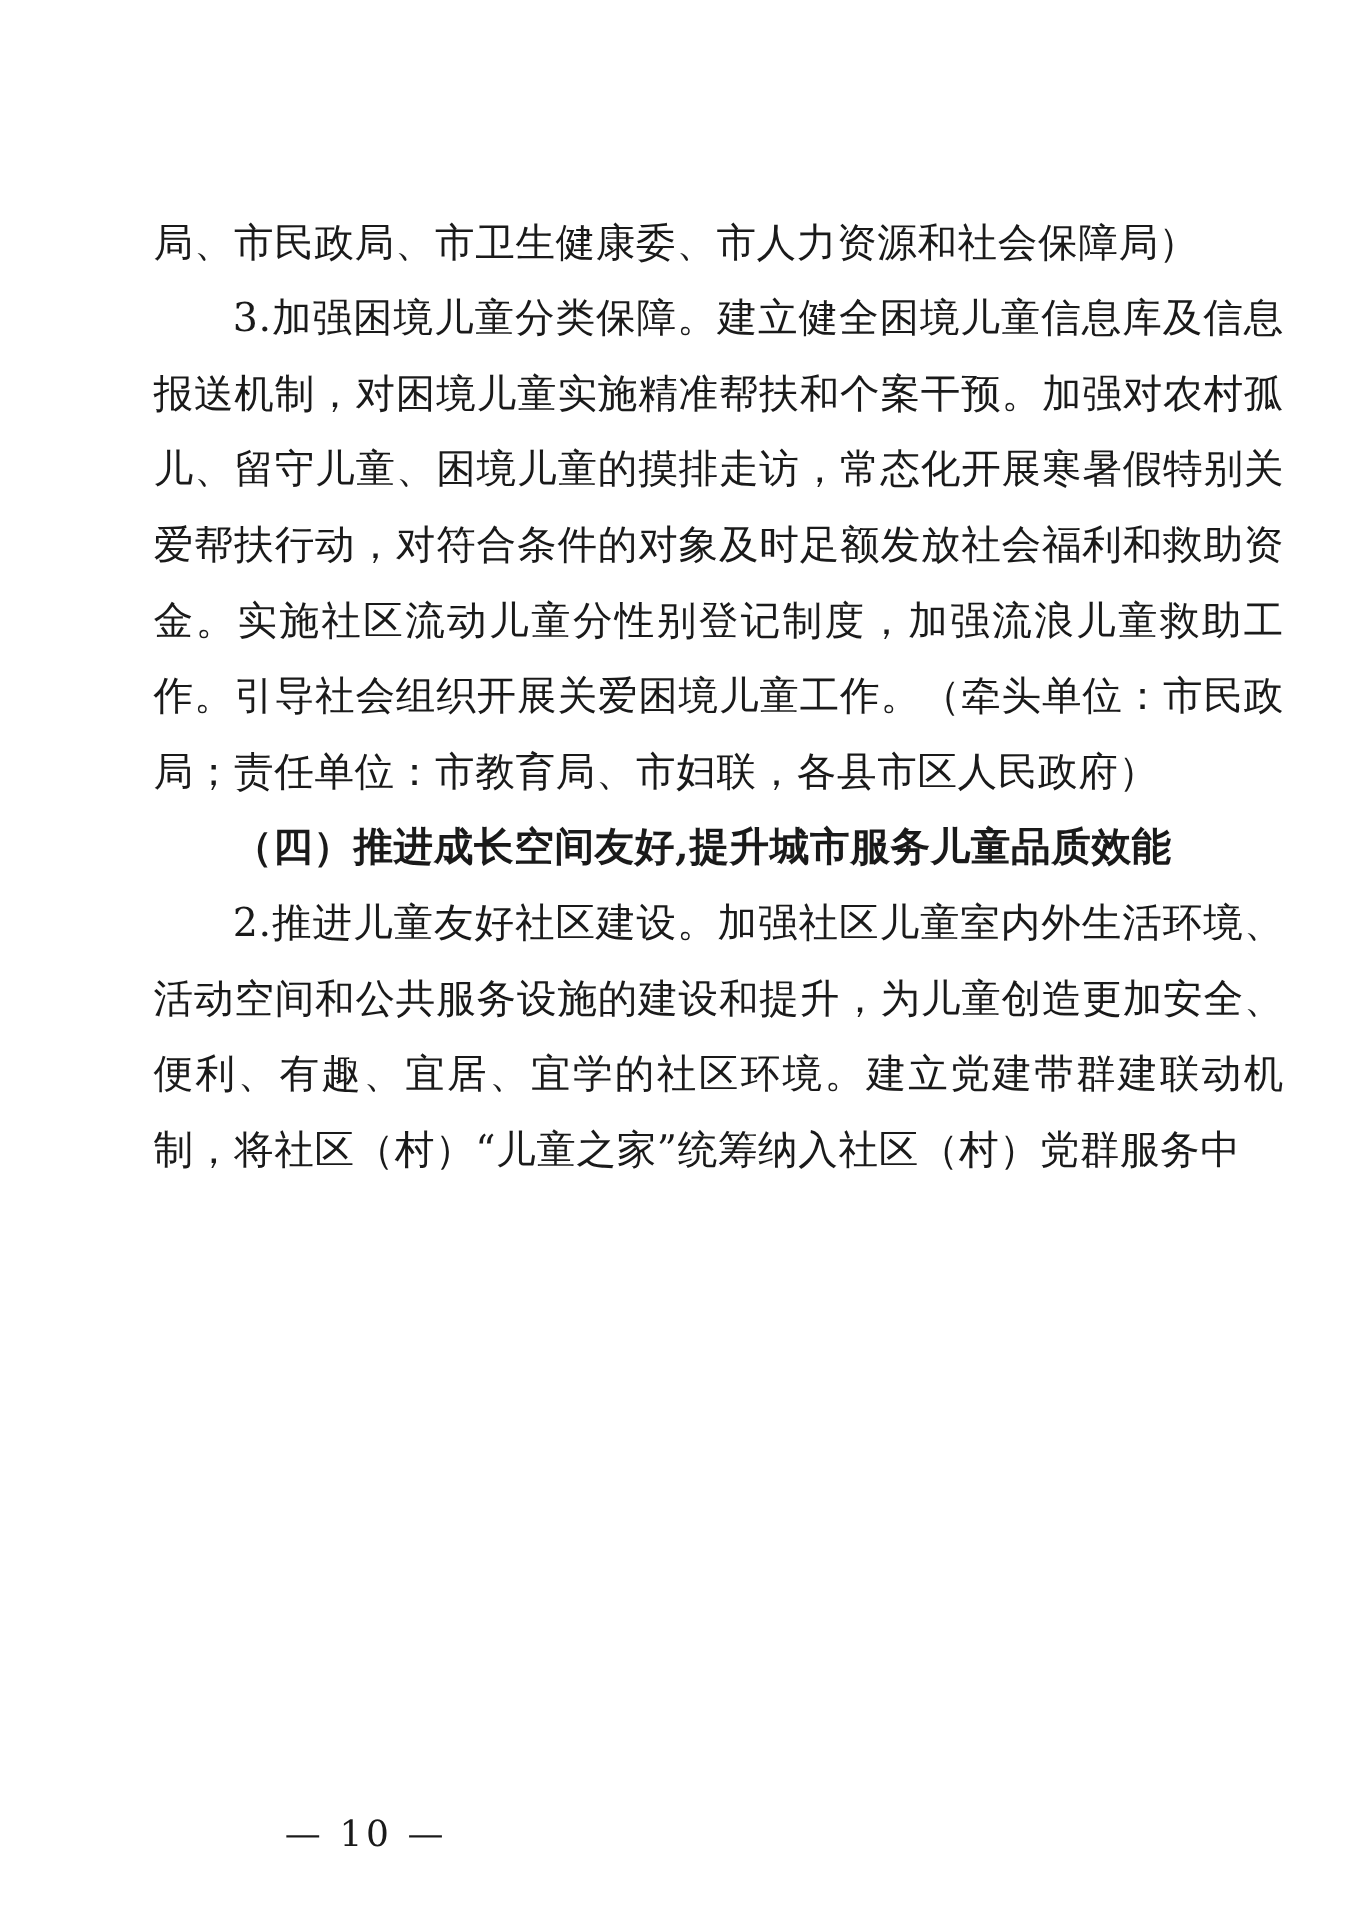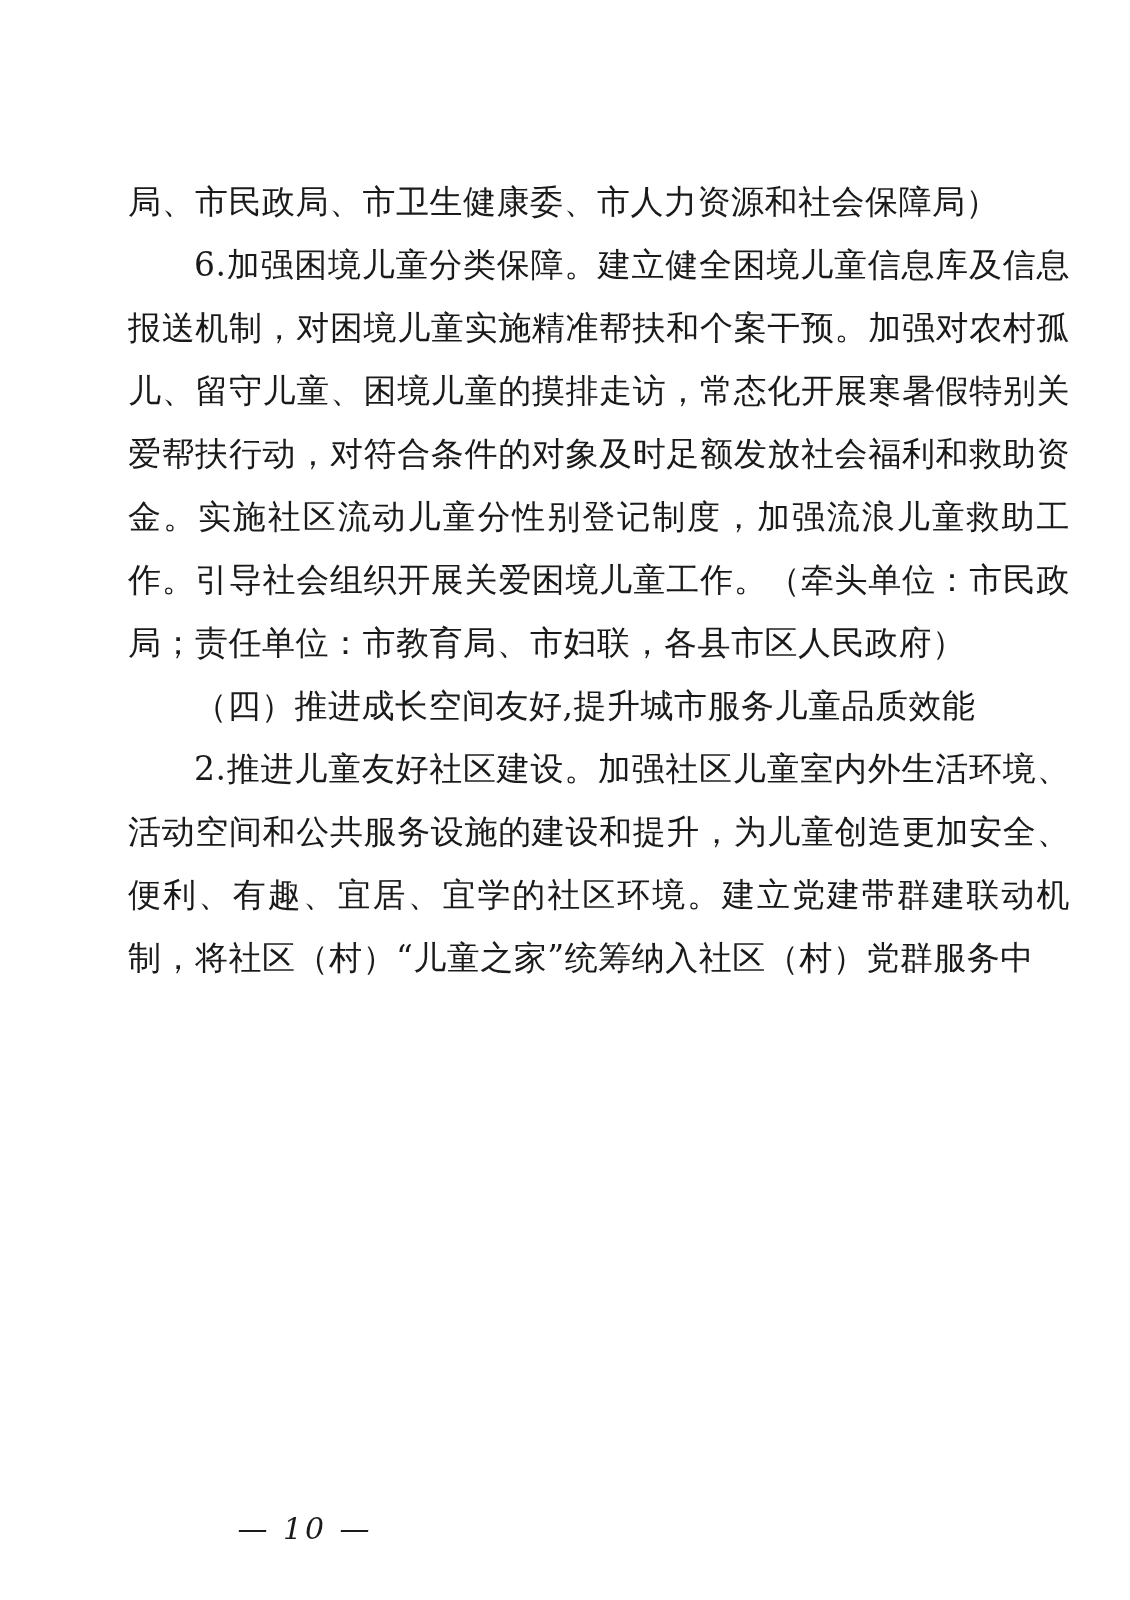--- a/index.html
+++ b/index.html
@@ -36,46 +36,45 @@
     text-indent: 0;
   }
   p.indent {
     margin: 0;
     text-indent: 66px;
   }
   p.heading {
     margin: 0;
     text-indent: 66px;
     font-family: "DejaVu Serif", "Liberation Serif", serif;
-    font-weight: normal;
+    font-weight: bold;
     letter-spacing: 0.5px;
   }
   .page-number {
     position: absolute;
     left: 0;
     right: 0;
     bottom: 54px;
     text-align: center;
     font-size: 30px;
     color: #1a1a1a;
     letter-spacing: 3px;
     font-family: "DejaVu Serif", "Liberation Serif", serif;
-    font-style: italic;
   }
   .pn-inner {
     display: inline-block;
     margin-left: -520px;
   }
 </style>
 </head>
 <body>
 
 <div class="page">
   <div class="body-text">
     <p class="para">局、市民政局、市卫生健康委、市人力资源和社会保障局）</p>
-    <p class="indent">6.加强困境儿童分类保障。建立健全困境儿童信息库及信息报送机制，对困境儿童实施精准帮扶和个案干预。加强对农村孤儿、留守儿童、困境儿童的摸排走访，常态化开展寒暑假特别关爱帮扶行动，对符合条件的对象及时足额发放社会福利和救助资金。实施社区流动儿童分性别登记制度，加强流浪儿童救助工作。引导社会组织开展关爱困境儿童工作。（牵头单位：市民政局；责任单位：市教育局、市妇联，各县市区人民政府）</p>
+    <p class="indent">3.加强困境儿童分类保障。建立健全困境儿童信息库及信息报送机制，对困境儿童实施精准帮扶和个案干预。加强对农村孤儿、留守儿童、困境儿童的摸排走访，常态化开展寒暑假特别关爱帮扶行动，对符合条件的对象及时足额发放社会福利和救助资金。实施社区流动儿童分性别登记制度，加强流浪儿童救助工作。引导社会组织开展关爱困境儿童工作。（牵头单位：市民政局；责任单位：市教育局、市妇联，各县市区人民政府）</p>
     <p class="heading">（四）推进成长空间友好,提升城市服务儿童品质效能</p>
     <p class="indent">2.推进儿童友好社区建设。加强社区儿童室内外生活环境、活动空间和公共服务设施的建设和提升，为儿童创造更加安全、便利、有趣、宜居、宜学的社区环境。建立党建带群建联动机制，将社区（村）“儿童之家”统筹纳入社区（村）党群服务中</p>
   </div>
   <div class="page-number">
     <span class="pn-inner">— 10 —</span>
   </div>
 </div>
 
 </body></html>

